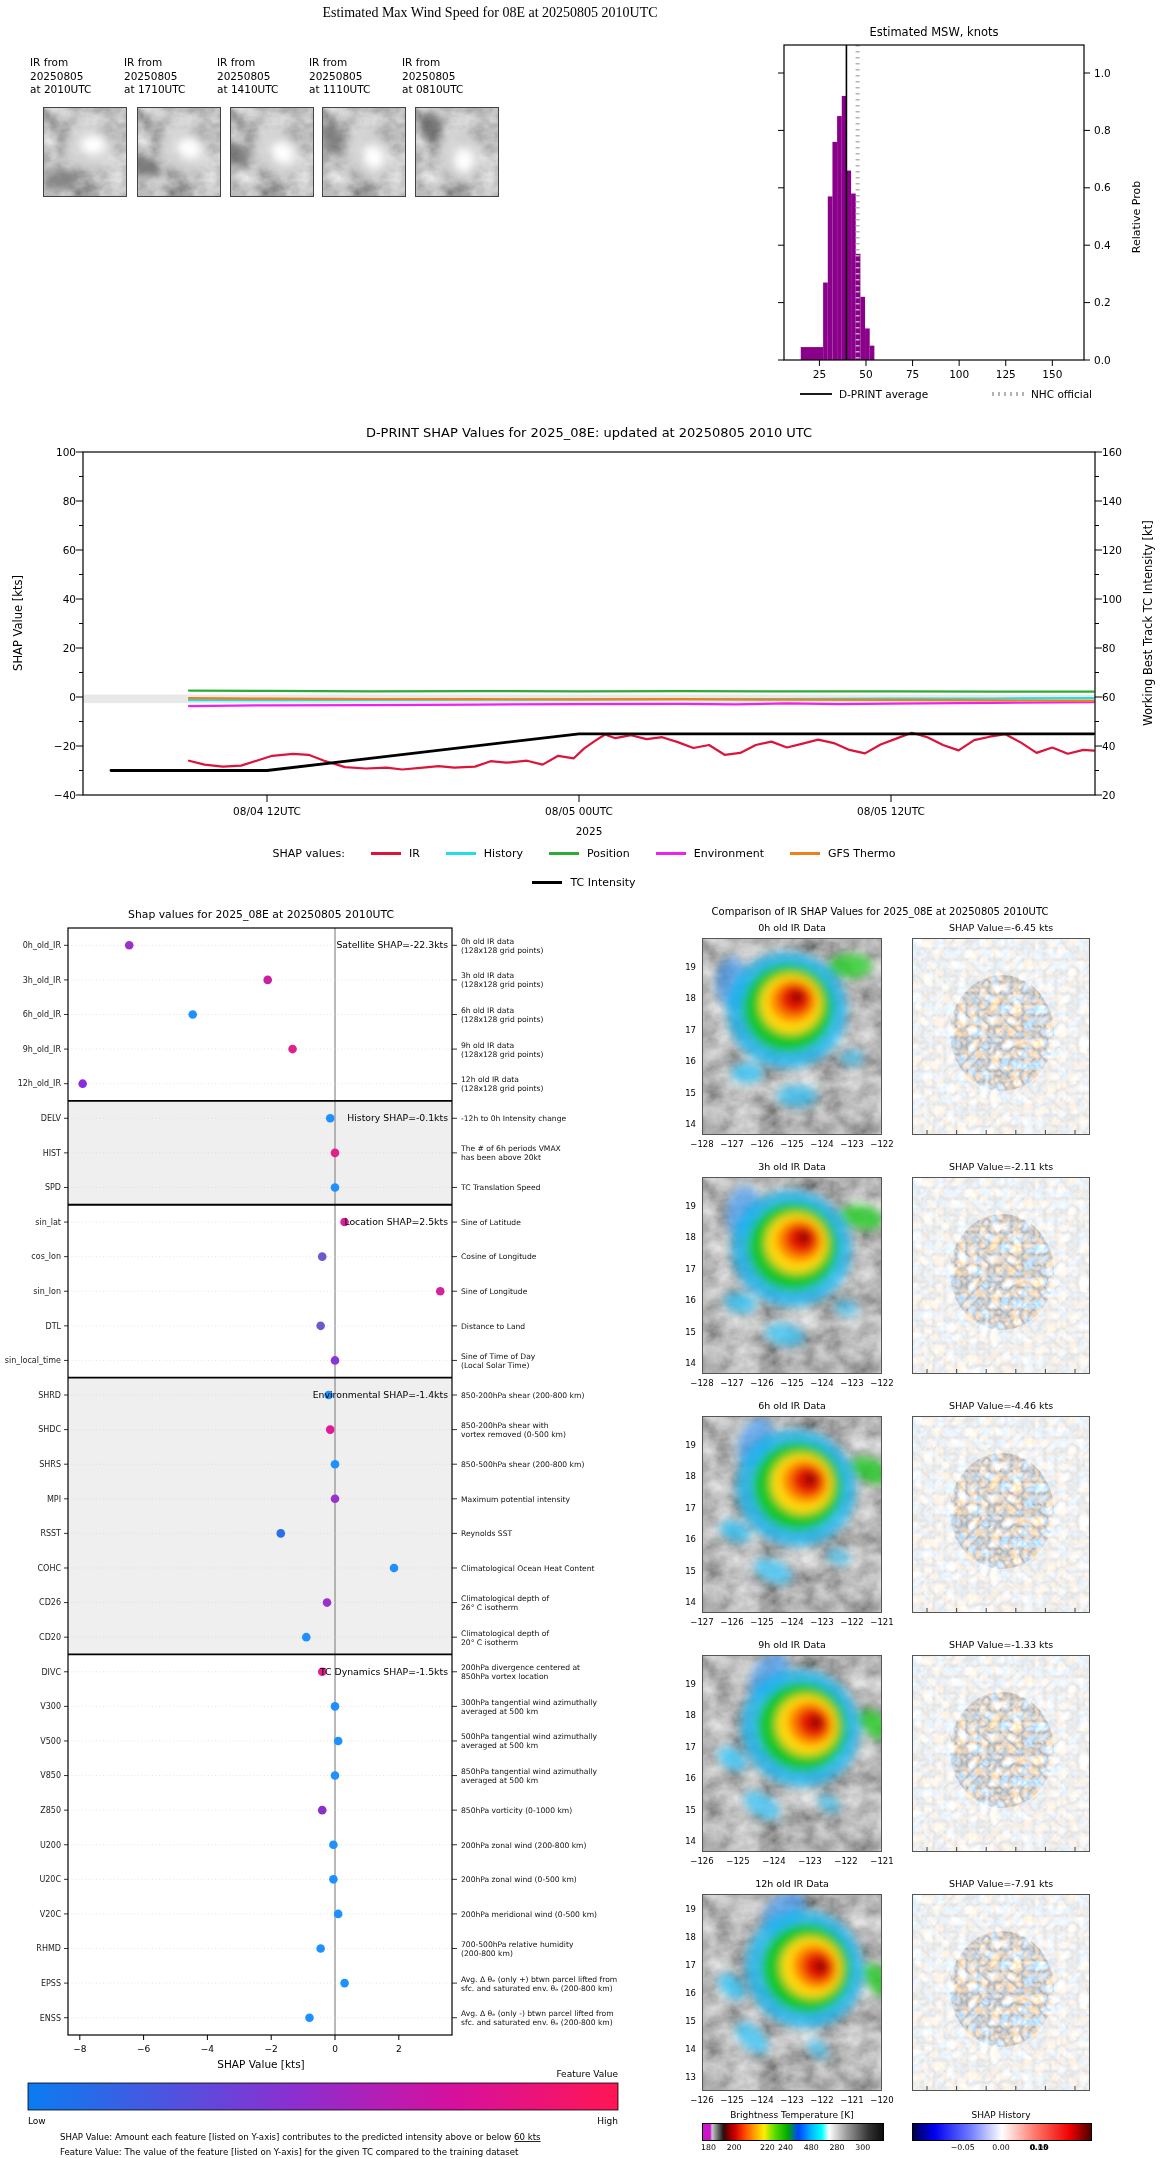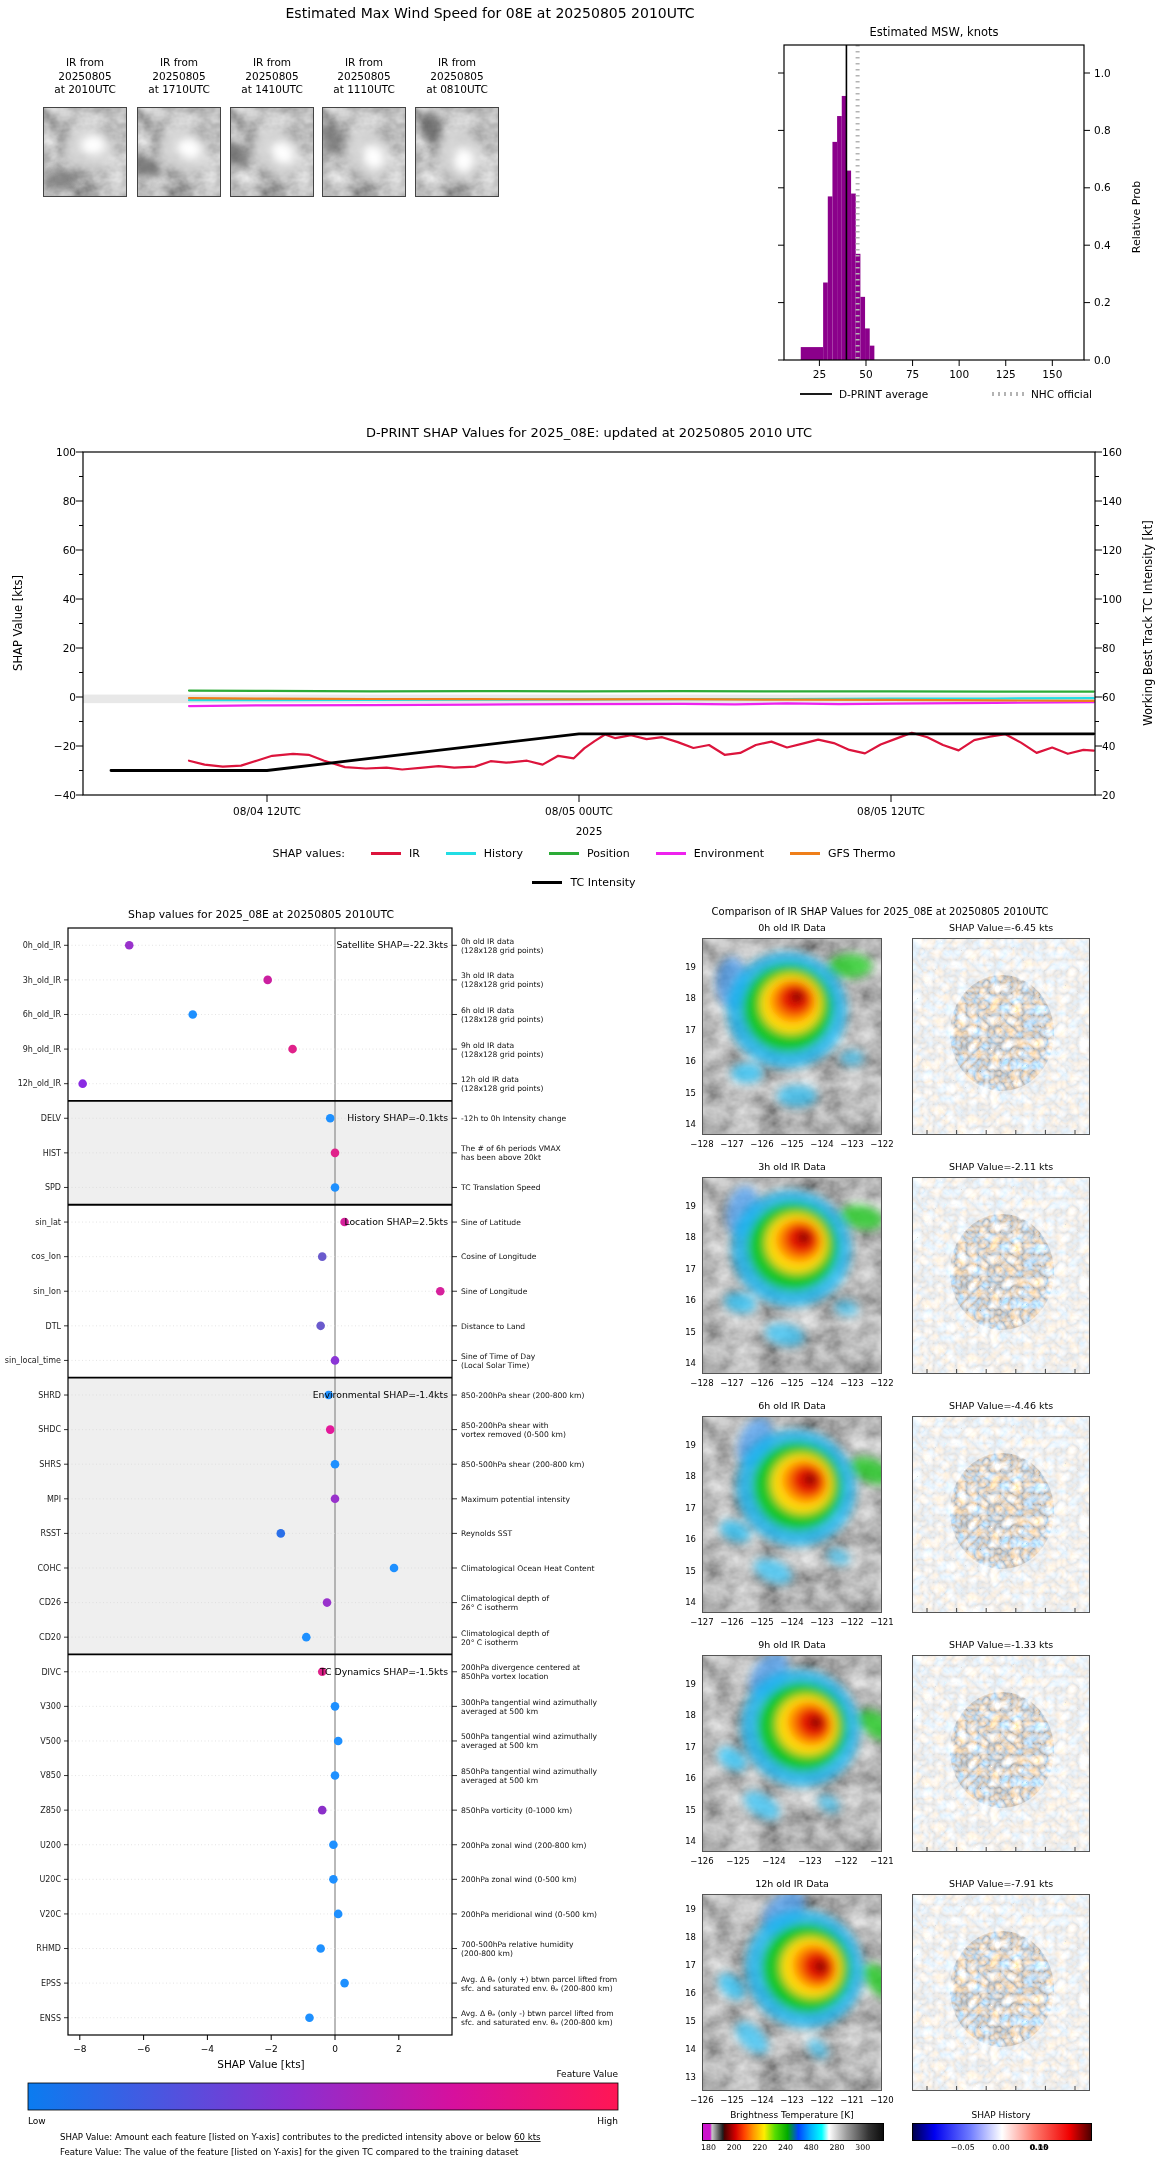--- a/index.html
+++ b/index.html
@@ -1,21 +1,21 @@
 <!DOCTYPE html>
 <html><head>
 <meta charset="utf-8">
 <style>
   html,body{margin:0;padding:0;background:#fff;}
   .fig{position:relative;width:1168px;height:2158px;background:#ffffff;
        font-family:"DejaVu Sans","Liberation Sans",sans-serif;color:#000;overflow:hidden;}
   .abs{position:absolute;}
-  .ctr{text-align:center;}
+  .ctr{text-align:center;font-family:Liberation Serif, serif;}
   .fig-title{left:0;top:5px;width:980px;font-size:14px;}
-  .thumb-label{font-size:10.5px;line-height:13.5px;text-align:center;}
+  .thumb-label{font-size:10.5px;line-height:13.5px;text-align:left;}
   .thumb-label span{display:block;}
   svg text{font-family:"DejaVu Sans","Liberation Sans",sans-serif;}
   .legend-row{position:absolute;left:0;width:1168px;display:flex;justify-content:center;
               align-items:center;gap:26px;font-size:11px;}
   .lg-item{display:flex;align-items:center;gap:8px;}
   .lg-swatch{display:inline-block;width:30px;height:3px;}
   .cmp-title{font-size:10px;text-align:center;}
   .row-title{font-size:9.5px;text-align:center;}
   .ytick{font-size:8.5px;text-align:right;}
   .xtick{font-size:8.5px;text-align:center;}
@@ -781,21 +781,21 @@
         <line x1="74.2" y1="192" x2="74.2" y2="197" stroke="#444"></line>
         <line x1="103.80000000000001" y1="192" x2="103.80000000000001" y2="197" stroke="#444"></line>
         <line x1="133.4" y1="192" x2="133.4" y2="197" stroke="#444"></line>
         <line x1="163" y1="192" x2="163" y2="197" stroke="#444"></line>
         <rect x="0.5" y="0.5" width="177" height="196" fill="none" stroke="#555"></rect>
       </svg>
       <div class="abs cb-label" style="left: 702px; top: 2110px; width: 180px;">Brightness Temperature [K]</div>
       <div class="abs cb-bar bt-grad" style="left: 702px; top: 2123px; width: 180px; height: 16px;"></div>
       <div class="cb-tick" style="left: 693.429px; top: 2143px; width: 30px;">180</div>
       <div class="cb-tick" style="left: 719.143px; top: 2143px; width: 30px;">200</div>
-      <div class="cb-tick" style="left: 744.857px; top: 2143px; width: 30px;">220</div>
+      <div class="cb-tick" style="left: 744.857px; top: 2143px; width: 30px; text-align: right;">220</div>
       <div class="cb-tick" style="left: 770.571px; top: 2143px; width: 30px;">240</div>
       <div class="cb-tick" style="left: 796.286px; top: 2143px; width: 30px;">480</div>
       <div class="cb-tick" style="left: 822px; top: 2143px; width: 30px;">280</div>
       <div class="cb-tick" style="left: 847.714px; top: 2143px; width: 30px;">300</div>
       <div class="abs cb-label" style="left: 912px; top: 2110px; width: 178px;">SHAP History</div>
       <div class="abs cb-bar shap-grad" style="left: 912px; top: 2123px; width: 178px; height: 16px;"></div>
       <div class="cb-tick" style="left: 904.46px; top: 2143px; width: 40px; margin-top: 19px;">−0.10</div>
       <div class="cb-tick" style="left: 942.73px; top: 2143px; width: 40px;">−0.05</div>
       <div class="cb-tick" style="left: 981px; top: 2143px; width: 40px;">0.00</div>
       <div class="cb-tick" style="left: 1019.27px; top: 2143px; width: 40px;">0.05</div>

